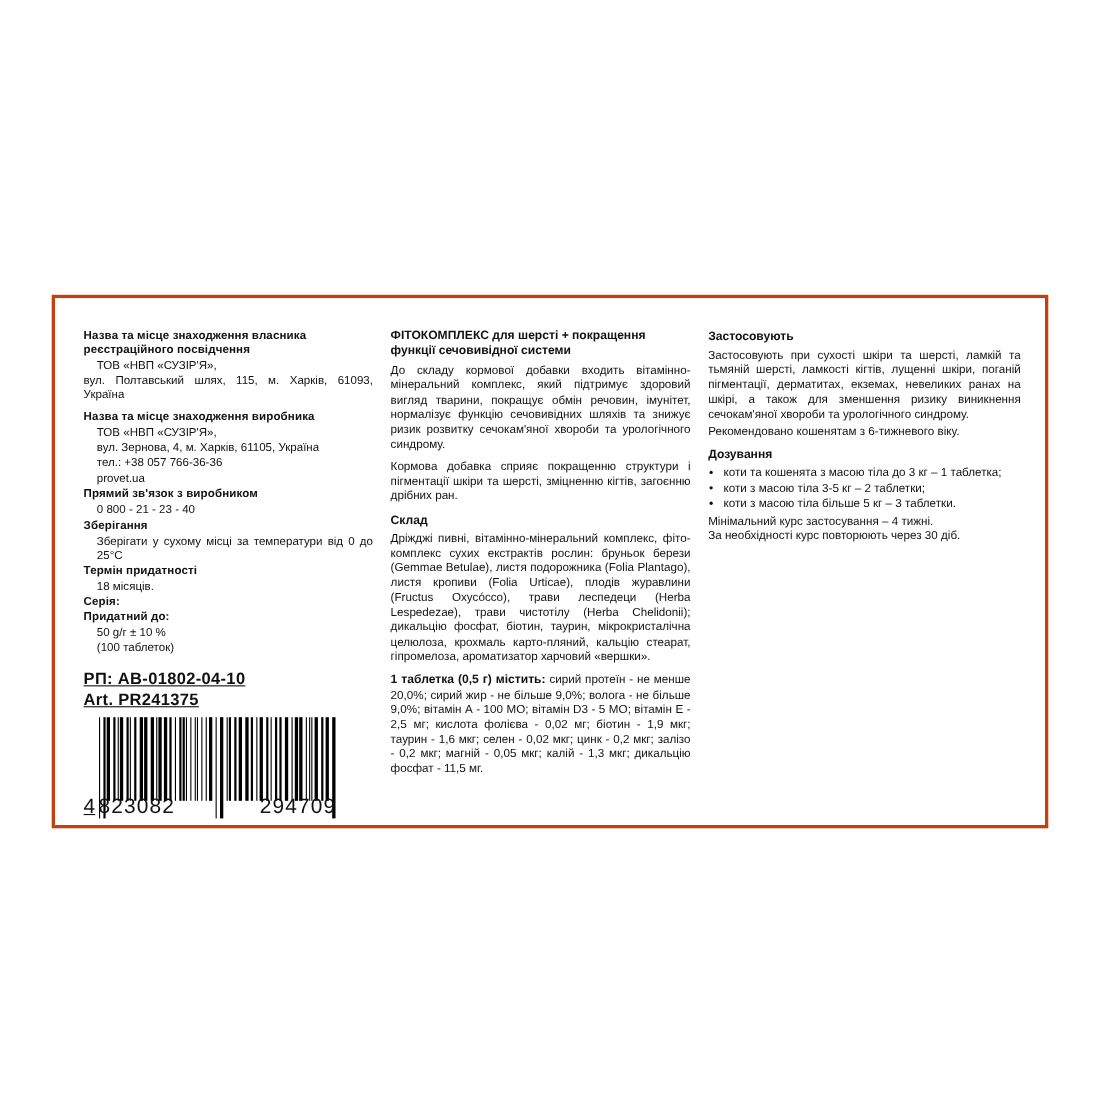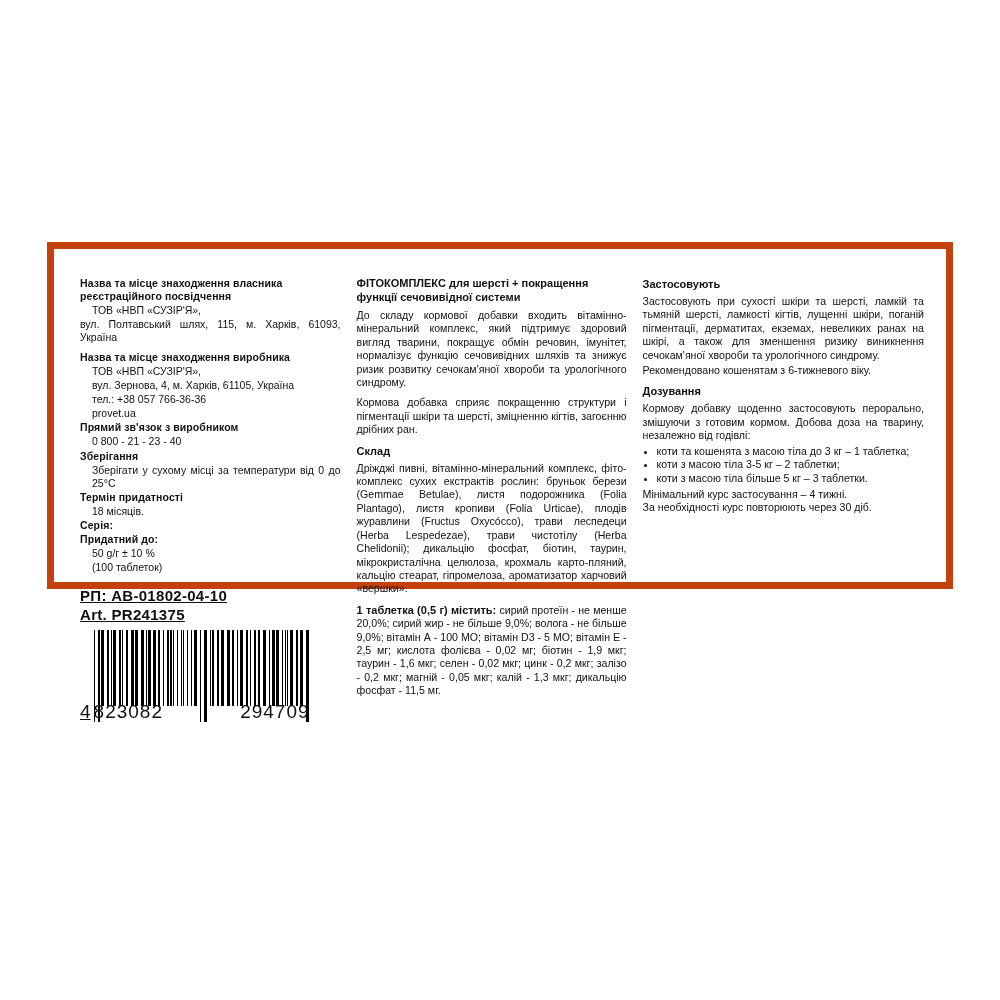--- a/index.html
+++ b/index.html
@@ -11,25 +11,25 @@
     width: 1000px;
     height: 1000px;
     font-family: "Liberation Sans", sans-serif;
     color: #111;
     position: relative;
     overflow: hidden;
   }
   .label-card {
     position: absolute;
     left: 47px;
-    top: 242px;
+    top: 268px;
     width: 906px;
-    height: 347px;
+    height: 485px;
     background: #ffffff;
-    border: 7px solid #c2410c;
+    border: 3px solid #c2410c;
     box-sizing: border-box;
   }
   .columns {
     position: absolute;
     left: 26px;
     top: 28px;
     right: 22px;
     bottom: 10px;
     display: flex;
     gap: 0;
@@ -254,21 +254,20 @@
         <span>сирий протеїн - не менше 20,0%; сирий жир - не більше 9,0%; волога - не більше 9,0%; вітамін А - 100 МО; вітамін D3 - 5 МО; вітамін Е - 2,5 мг; кислота фолієва - 0,02 мг; біотин - 1,9 мкг; таурин - 1,6 мкг; селен - 0,02 мкг; цинк - 0,2 мкг; залізо - 0,2 мкг; магній - 0,05 мкг; калій - 1,3 мкг; дикальцію фосфат - 11,5 мг.</span>
       </div>
     </div>
 
     <div class="col col-right">
       <div class="sect-head">Застосовують</div>
       <div class="body-p" style="margin-bottom:2px">Застосовують при сухості шкіри та шерсті, ламкій та тьмяній шерсті, ламкості кігтів, лущенні шкіри, поганій пігментації, дерматитах, екземах, невеликих ранах на шкірі, а також для зменшення ризику виникнення сечокам'яної хвороби та урологічного синдрому.</div>
       <div class="body-p">Рекомендовано кошенятам з 6-тижневого віку.</div>
 
       <div class="sect-head">Дозування</div>
-      <div class="body-p" style="margin-bottom:2px">Кормову добавку щоденно застосовують перорально, змішуючи з готовим кормом. Добова доза на тварину, незалежно від годівлі:</div>
       <ul class="bullets" id="dose-list">
           <li>коти та кошенята з масою тіла до 3 кг – 1 таблетка;</li>
           <li>коти з масою тіла 3-5 кг – 2 таблетки;</li>
           <li>коти з масою тіла більше 5 кг – 3 таблетки.</li>
         </ul>
       <div class="body-p" style="margin-bottom:0">Мінімальний курс застосування – 4 тижні.</div>
       <div class="body-p">За необхідності курс повторюють через 30 діб.</div>
     </div>
 
   </div>

